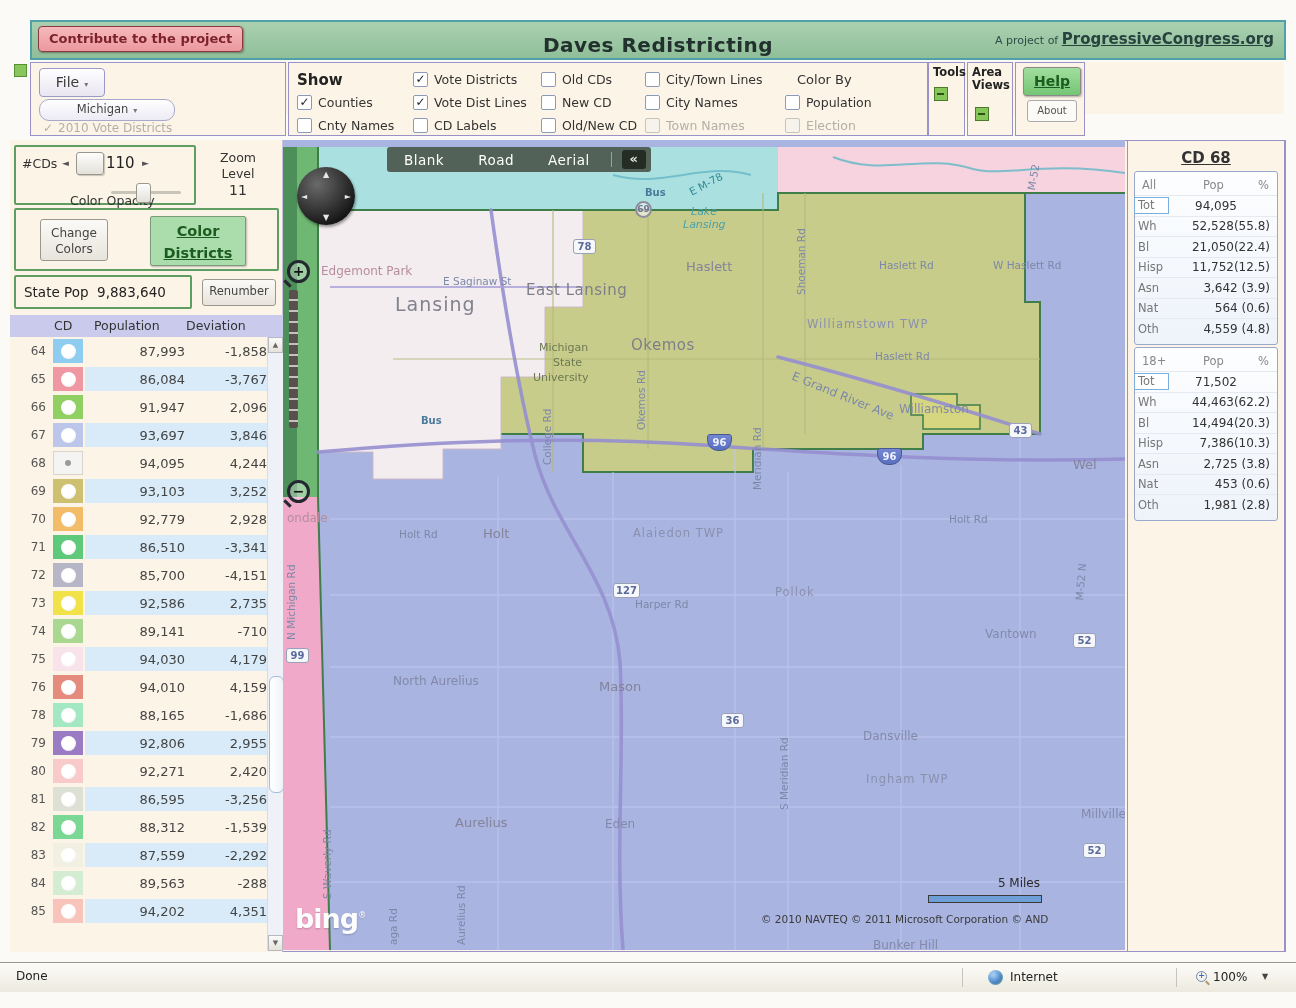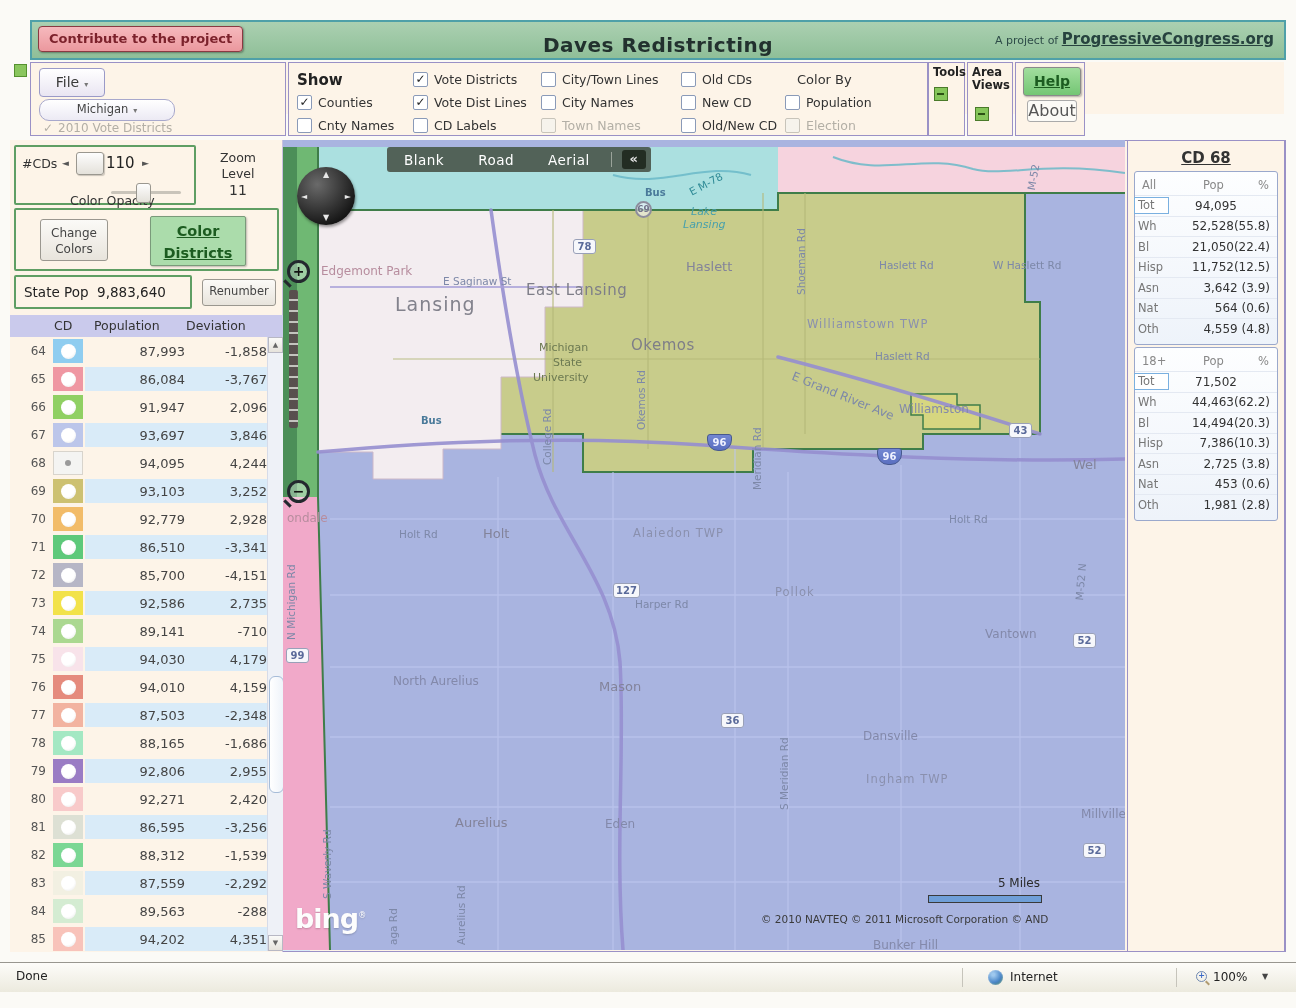--- a/index.html
+++ b/index.html
@@ -35,21 +35,21 @@
   .cb-item.disabled .cb-box{background:#f6f3ec;border-color:#c8c4ba;}
   .cb-label{font-size:12.5px;color:#333;white-space:nowrap;}
   .cb-item.disabled .cb-label{color:#b3afa6;}
   #tools-box{left:898px;width:37px;}
   #views-box{left:937px;width:46px;}
   .mini-title{font-size:11.5px;font-weight:bold;color:#222;padding:3px 0 0 4px;line-height:13px;}
   .green-sq{position:absolute;width:12px;height:12px;background:#86c65a;border:1px solid #4a7a2a;}
   .green-sq i{position:absolute;left:2px;top:5px;width:7px;height:2px;background:#2c5214;}
   #help-box{left:985px;width:70px;}
   #help-btn{left:7px;top:4px;width:56px;height:27px;background:linear-gradient(#a2de9e,#74c674);border:1px solid #8a8a8a;border-radius:3px;box-shadow:1px 1px 2px rgba(0,0,0,.3);font-size:14px;font-weight:bold;text-decoration:underline;color:#1c5c20;text-align:center;line-height:26px;cursor:pointer;}
-  #about-btn{left:11px;top:37px;width:48px;height:20px;background:#fbfaf6;border:1px solid #aaa;border-radius:3px;font-size:16px;color:#555;text-align:center;line-height:19px;cursor:pointer;}
+  #about-btn{left:11px;top:37px;width:48px;height:20px;background:#fbfaf6;border:1px solid #aaa;border-radius:3px;font-size:10px;color:#555;text-align:center;line-height:19px;cursor:pointer;}
 
   
   #mainframe{left:10px;top:140px;width:1276px;height:812px;border:1px solid #9a91c6;box-sizing:border-box;background:#fdf4e8;}
 
   
   #sidebar{left:10px;top:140px;width:273px;height:812px;background:#fdf4e8;border-right:1px solid #c9c0e0;box-sizing:border-box;}
   .greenbox{position:absolute;border:2px solid #5f9e63;border-radius:2px;box-sizing:border-box;}
   #cds-box{left:4px;top:5px;width:182px;height:60px;}
   #cds-label{left:6px;top:9px;font-size:12.5px;color:#333;}
   .sm-arrow{font-size:9px;color:#555;cursor:pointer;}
@@ -207,57 +207,57 @@
                 <span class="cb-label">Vote Dist Lines</span>
               </div>
             </div>
             <div class="show-cell">
               <div class="cb-item">
                 <span class="cb-box"></span>
                 <span class="cb-label">CD Labels</span>
               </div>
             </div>
           </div>
+          <div class="show-col" style="width: 104px;">
+            <div class="show-cell">
+              <div class="cb-item">
+                <span class="cb-box"></span>
+                <span class="cb-label">Old CDs</span>
+              </div>
+            </div>
+            <div class="show-cell">
+              <div class="cb-item">
+                <span class="cb-box"></span>
+                <span class="cb-label">New CD</span>
+              </div>
+            </div>
+            <div class="show-cell">
+              <div class="cb-item">
+                <span class="cb-box"></span>
+                <span class="cb-label">Old/New CD</span>
+              </div>
+            </div>
+          </div>
           <div class="show-col" style="width: 140px;">
             <div class="show-cell">
               <div class="cb-item">
                 <span class="cb-box"></span>
                 <span class="cb-label">City/Town Lines</span>
               </div>
             </div>
             <div class="show-cell">
               <div class="cb-item">
                 <span class="cb-box"></span>
                 <span class="cb-label">City Names</span>
               </div>
             </div>
             <div class="show-cell">
               <div class="cb-item disabled">
                 <span class="cb-box"></span>
                 <span class="cb-label">Town Names</span>
-              </div>
-            </div>
-          </div>
-          <div class="show-col" style="width: 104px;">
-            <div class="show-cell">
-              <div class="cb-item">
-                <span class="cb-box"></span>
-                <span class="cb-label">Old CDs</span>
-              </div>
-            </div>
-            <div class="show-cell">
-              <div class="cb-item">
-                <span class="cb-box"></span>
-                <span class="cb-label">New CD</span>
-              </div>
-            </div>
-            <div class="show-cell">
-              <div class="cb-item">
-                <span class="cb-box"></span>
-                <span class="cb-label">Old/New CD</span>
               </div>
             </div>
           </div>
           <div class="show-col" style="width: 120px;">
             <div class="show-cell show-header plain">Color By</div>
             <div class="show-cell">
               <div class="cb-item">
                 <span class="cb-box"></span>
                 <span class="cb-label">Population</span>
               </div>
@@ -475,32 +475,20 @@
         <div class="cd-row">
           <span class="cd-num">76</span>
           <span class="swatch-col">
             <span class="swatch" style="background: rgb(229, 139, 125);">
               <span class="dot"></span>
             </span>
           </span>
           <span class="row-data">
             <span class="cd-pop">94,010</span>
             <span class="cd-dev">4,159</span>
-          </span>
-        </div>
-        <div class="cd-row alt">
-          <span class="cd-num">77</span>
-          <span class="swatch-col">
-            <span class="swatch" style="background: rgb(242, 179, 160);">
-              <span class="dot"></span>
-            </span>
-          </span>
-          <span class="row-data">
-            <span class="cd-pop">87,503</span>
-            <span class="cd-dev">-2,348</span>
           </span>
         </div>
         <div class="cd-row">
           <span class="cd-num">78</span>
           <span class="swatch-col">
             <span class="swatch" style="background: rgb(164, 232, 195);">
               <span class="dot"></span>
             </span>
           </span>
           <span class="row-data">

